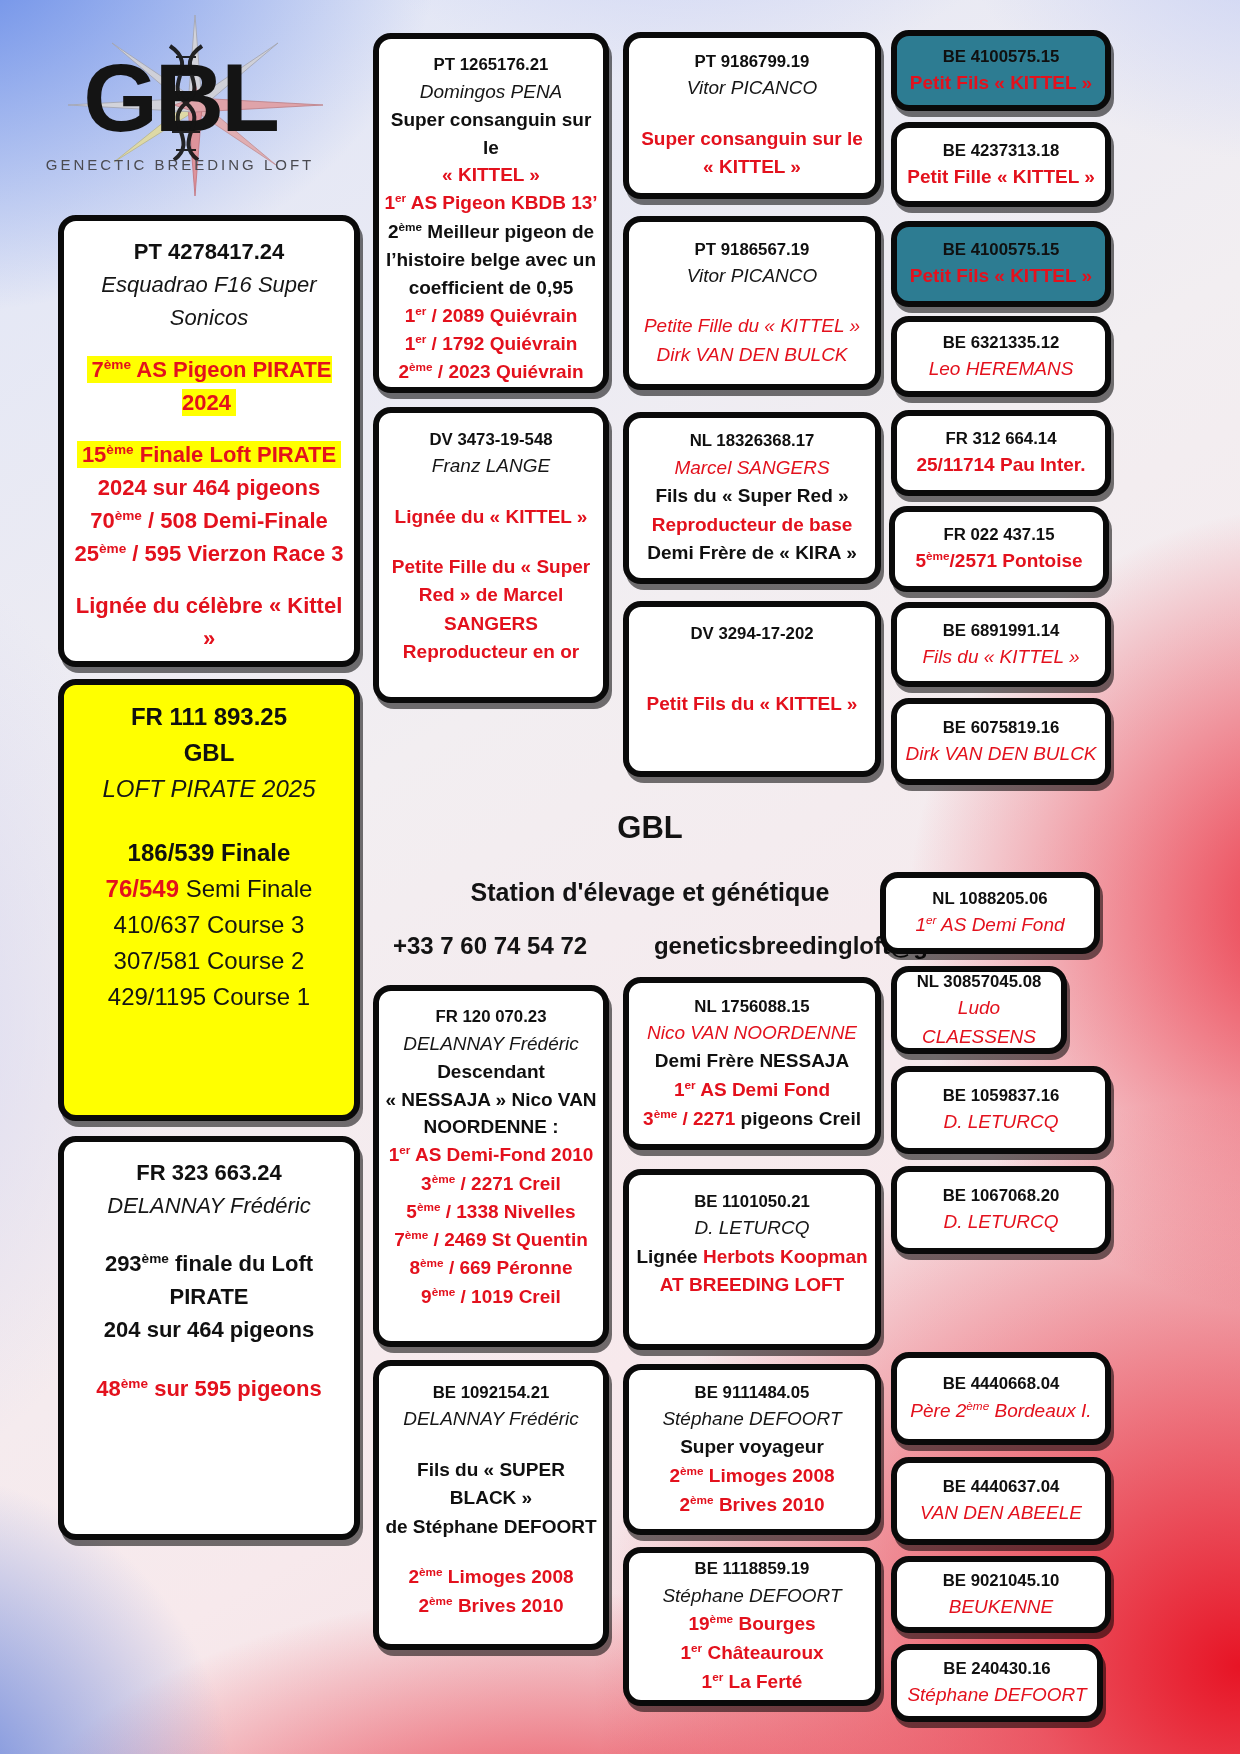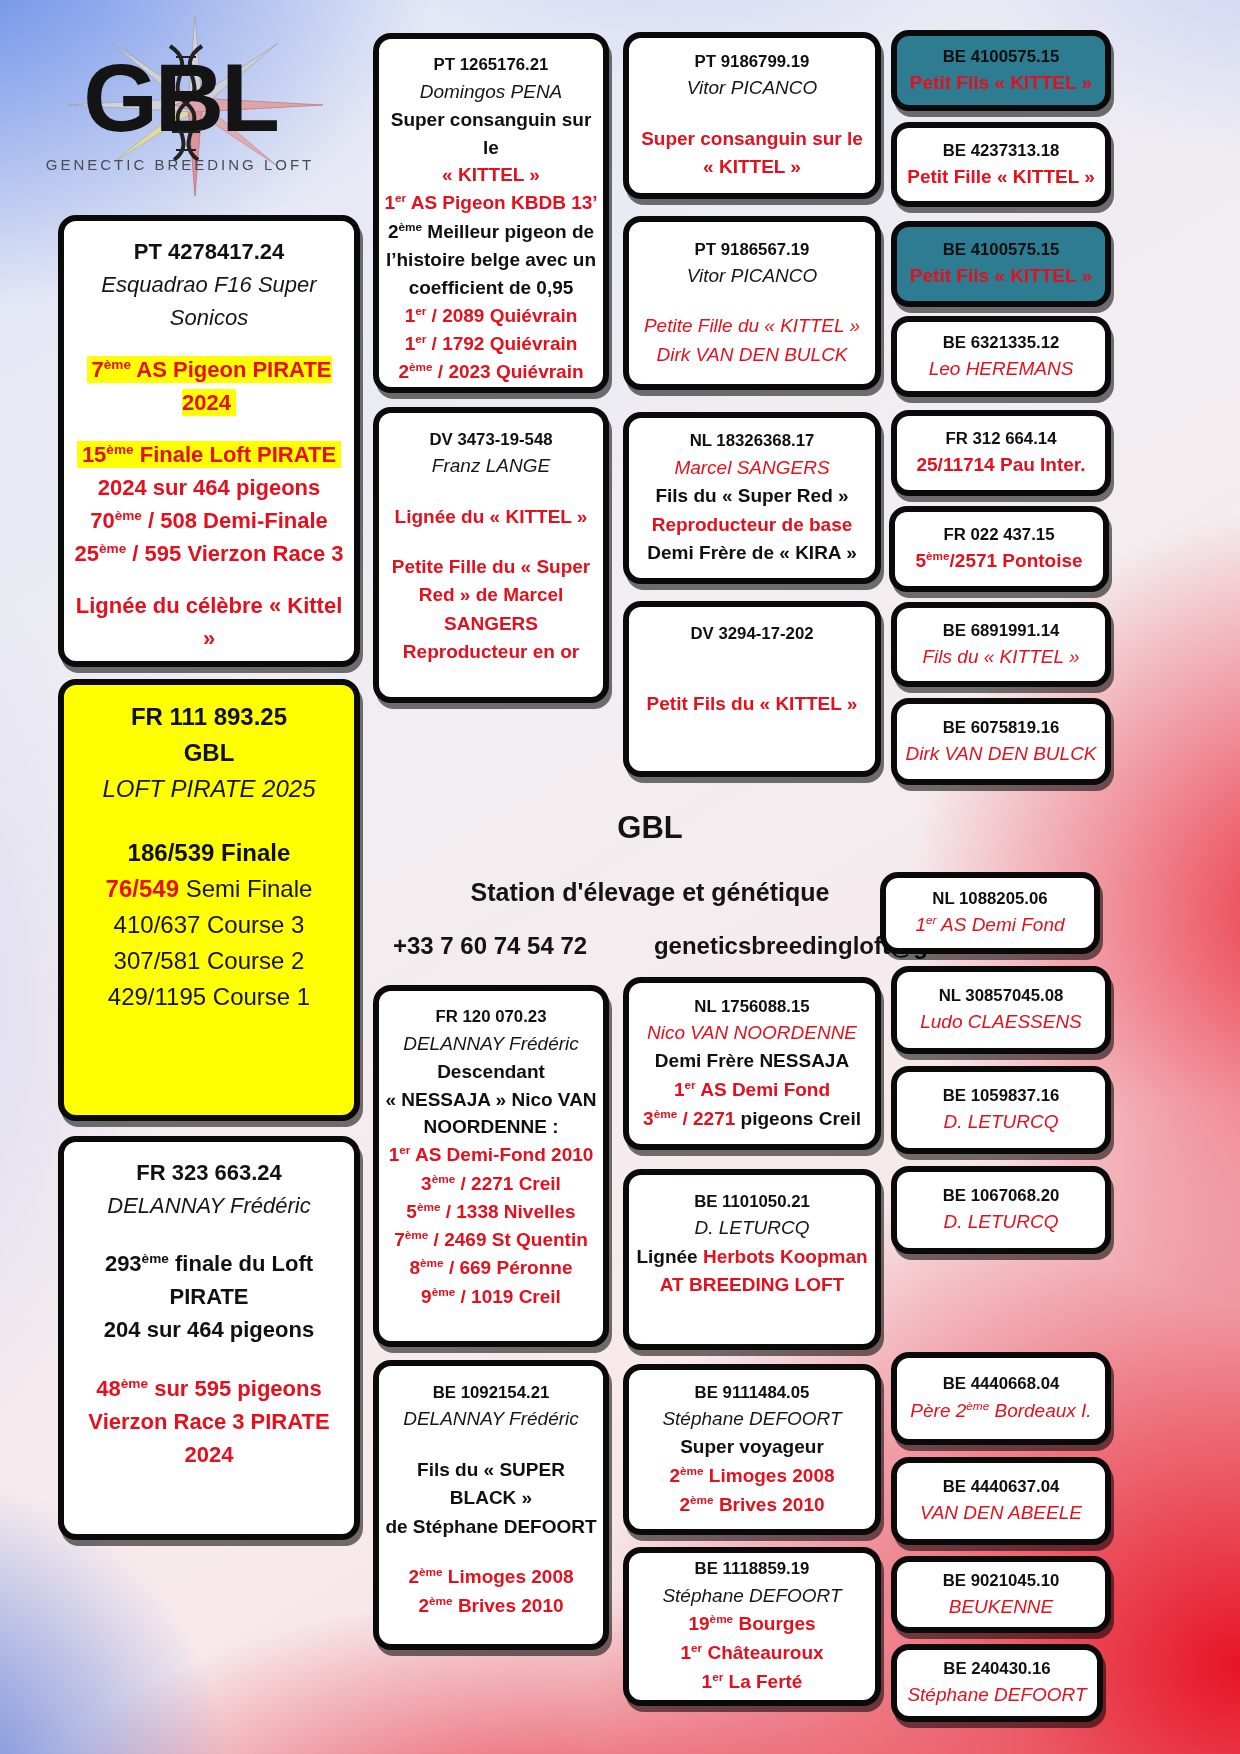--- a/index.html
+++ b/index.html
@@ -116,21 +116,20 @@
       <div class="line l-reg"><span>429/1195 Course 1</span></div>
     </div>
   <div class="box ta fs-big" style="left:30px;top:1136px;width:302px;height:404px">
       <div class="line l-ring"><span>FR 323 663.24</span></div>
       <div class="line l-name"><span>DELANNAY Frédéric</span></div>
       <div class="line l-blank"></div>
       <div class="line l-bold"><span>293</span><sup>ème</sup><span> finale du Loft PIRATE</span></div>
       <div class="line l-bold"><span>204 sur 464 pigeons</span></div>
       <div class="line l-blank"></div>
       <div class="line l-red"><span>48</span><sup>ème</sup><span> sur 595 pigeons</span></div>
-      <div class="line l-red"><span>Vierzon Race 3 PIRATE 2024</span></div>
     </div>
 
   <div class="box ta tight" style="left:345px;top:33px;width:236px;height:360px">
       <div class="line l-ring"><span>PT 1265176.21</span></div>
       <div class="line l-name"><span>Domingos PENA</span></div>
       <div class="line l-bold"><span>Super consanguin sur le</span></div>
       <div class="line l-red"><span>« KITTEL »</span></div>
       <div class="line l-red"><span>1</span><sup>er</sup><span> AS Pigeon KBDB 13’</span></div>
       <div class="line l-bold"><span>2</span><sup>ème</sup><span> Meilleur pigeon de</span></div>
       <div class="line l-bold"><span>l’histoire belge avec un</span></div>
@@ -259,21 +258,21 @@
     </div>
   <div class="box" style="left:863px;top:698px;width:220px;height:87px">
       <div class="line l-ring"><span>BE 6075819.16</span></div>
       <div class="line l-redit"><span>Dirk VAN DEN BULCK</span></div>
     </div>
 
   <div class="box" style="left:852px;top:872px;width:220px;height:82px">
       <div class="line l-ring"><span>NL 1088205.06</span></div>
       <div class="line l-redit"><span>1</span><sup>er</sup><span> AS Demi Fond</span></div>
     </div>
-  <div class="box" style="left:863px;top:966px;width:220px;height:88px">
+  <div class="box" style="left:863px;top:966px;width:176px;height:88px">
       <div class="line l-ring"><span>NL 30857045.08</span></div>
       <div class="line l-redi"><span>Ludo CLAESSENS</span></div>
     </div>
   <div class="box" style="left:863px;top:1066px;width:220px;height:88px">
       <div class="line l-ring"><span>BE 1059837.16</span></div>
       <div class="line l-redi"><span>D. LETURCQ</span></div>
     </div>
   <div class="box" style="left:863px;top:1166px;width:220px;height:88px">
       <div class="line l-ring"><span>BE 1067068.20</span></div>
       <div class="line l-redi"><span>D. LETURCQ</span></div>

